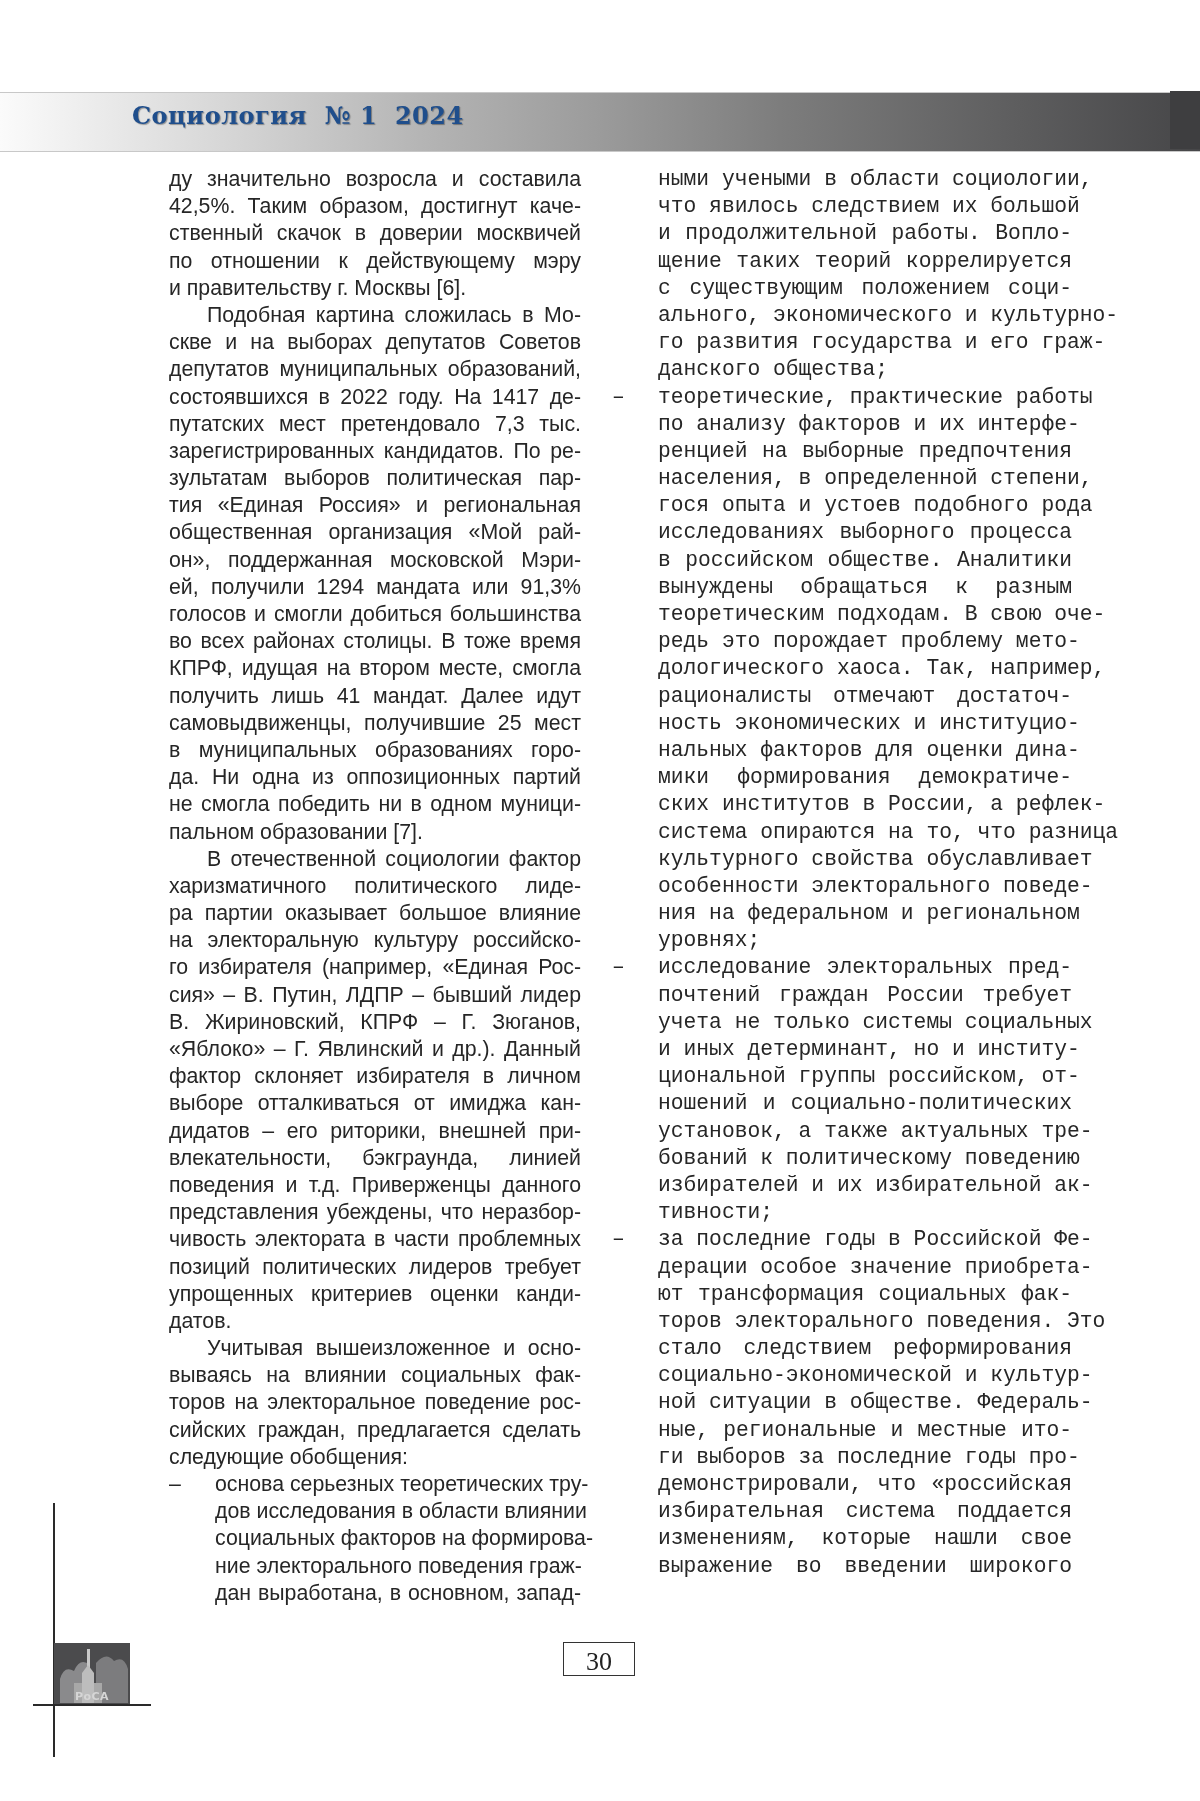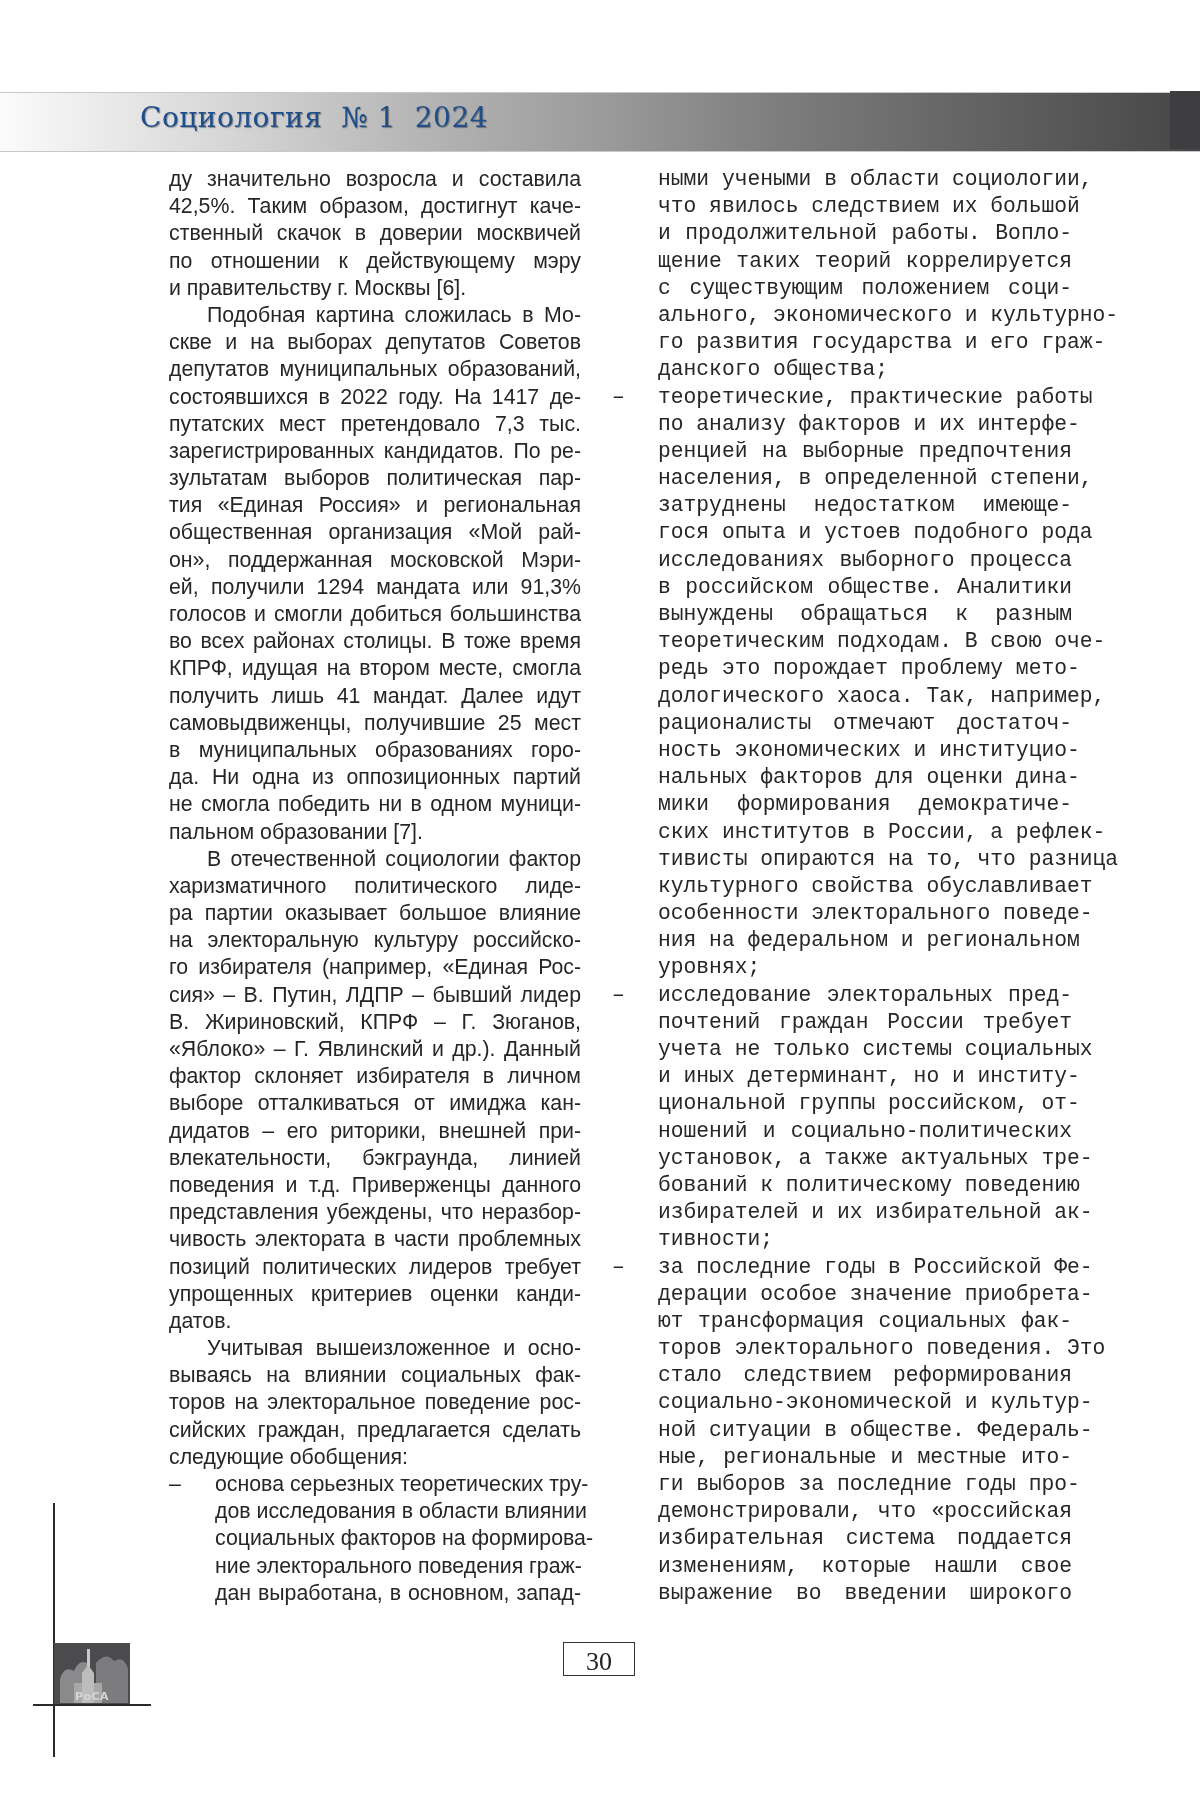--- a/index.html
+++ b/index.html
@@ -6,23 +6,23 @@
   body { width: 1200px; height: 1801px; position: relative; overflow: hidden; }
   .header-band {
     position: absolute; left: 0; top: 92px; width: 1200px; height: 58px;
     background: linear-gradient(to right, #fbfbfb 0%, #d4d4d4 20%, #b5b5b5 35%, #9b9b9b 50%, #7d7d7d 65%, #5d5d5e 85%, #464648 100%);
     border-top: 1px solid #c8c8c8; border-bottom: 1px solid #c8c8c8;
   }
   .header-end {
     position: absolute; right: 0; top: -2px; width: 30px; height: 58px; background: #3e3e40;
   }
   .journal-title {
-    position: absolute; left: 140px; top: 8px;
-    font-family: "DejaVu Serif", "Liberation Serif", serif; font-weight: normal;
-    font-size: 28px; color: #1f4e8c; letter-spacing: 0.5px;
+    position: absolute; left: 132px; top: 8px;
+    font-family: "DejaVu Serif", "Liberation Serif", serif; font-weight: bold;
+    font-size: 24px; color: #1f4e8c; letter-spacing: 0.5px;
     text-shadow: 1px 1px 1px rgba(0,0,0,0.35);
     white-space: pre;
   }
   .col {
     position: absolute; top: 166px;
     font-family: "Liberation Sans", sans-serif; font-size: 21.3px; line-height: 27.2px;
     color: #262626;
   }
   .col-left { left: 169px; width: 412px; }
   .col-right { left: 612px; width: 460px; font-family: Liberation Mono, monospace; }
@@ -120,34 +120,33 @@
     <span class="line bl"><span>и продолжительной работы. Вопло-</span></span>
     <span class="line bl"><span>щение таких теорий коррелируется</span></span>
     <span class="line bl"><span>с существующим положением соци-</span></span>
     <span class="line bl"><span>ального, экономического и культурно-</span></span>
     <span class="line bl"><span>го развития государства и его граж-</span></span>
     <span class="line last bl"><span>данского общества;</span></span>
     <span class="line bl"><span class="dash">–</span><span>теоретические, практические работы</span></span>
     <span class="line bl"><span>по анализу факторов и их интерфе-</span></span>
     <span class="line bl"><span>ренцией на выборные предпочтения</span></span>
     <span class="line bl"><span>населения, в определенной степени,</span></span>
-    <span class="line bl"><span>затруднены недостатком имеюще-</span></span>
     <span class="line bl"><span>гося опыта и устоев подобного рода</span></span>
     <span class="line bl"><span>исследованиях выборного процесса</span></span>
     <span class="line bl"><span>в российском обществе. Аналитики</span></span>
     <span class="line bl"><span>вынуждены обращаться к разным</span></span>
     <span class="line bl"><span>теоретическим подходам. В свою оче-</span></span>
     <span class="line bl"><span>редь это порождает проблему мето-</span></span>
     <span class="line bl"><span>дологического хаоса. Так, например,</span></span>
     <span class="line bl"><span>рационалисты отмечают достаточ-</span></span>
     <span class="line bl"><span>ность экономических и институцио-</span></span>
     <span class="line bl"><span>нальных факторов для оценки дина-</span></span>
     <span class="line bl"><span>мики формирования демократиче-</span></span>
     <span class="line bl"><span>ских институтов в России, а рефлек-</span></span>
-    <span class="line bl"><span>тивисты опираются на то, что разница</span></span>
+    <span class="line bl"><span>система опираются на то, что разница</span></span>
     <span class="line bl"><span>культурного свойства обуславливает</span></span>
     <span class="line bl"><span>особенности электорального поведе-</span></span>
     <span class="line bl"><span>ния на федеральном и региональном</span></span>
     <span class="line last bl"><span>уровнях;</span></span>
     <span class="line bl"><span class="dash">–</span><span>исследование электоральных пред-</span></span>
     <span class="line bl"><span>почтений граждан России требует</span></span>
     <span class="line bl"><span>учета не только системы социальных</span></span>
     <span class="line bl"><span>и иных детерминант, но и институ-</span></span>
     <span class="line bl"><span>циональной группы российском, от-</span></span>
     <span class="line bl"><span>ношений и социально-политических</span></span>

